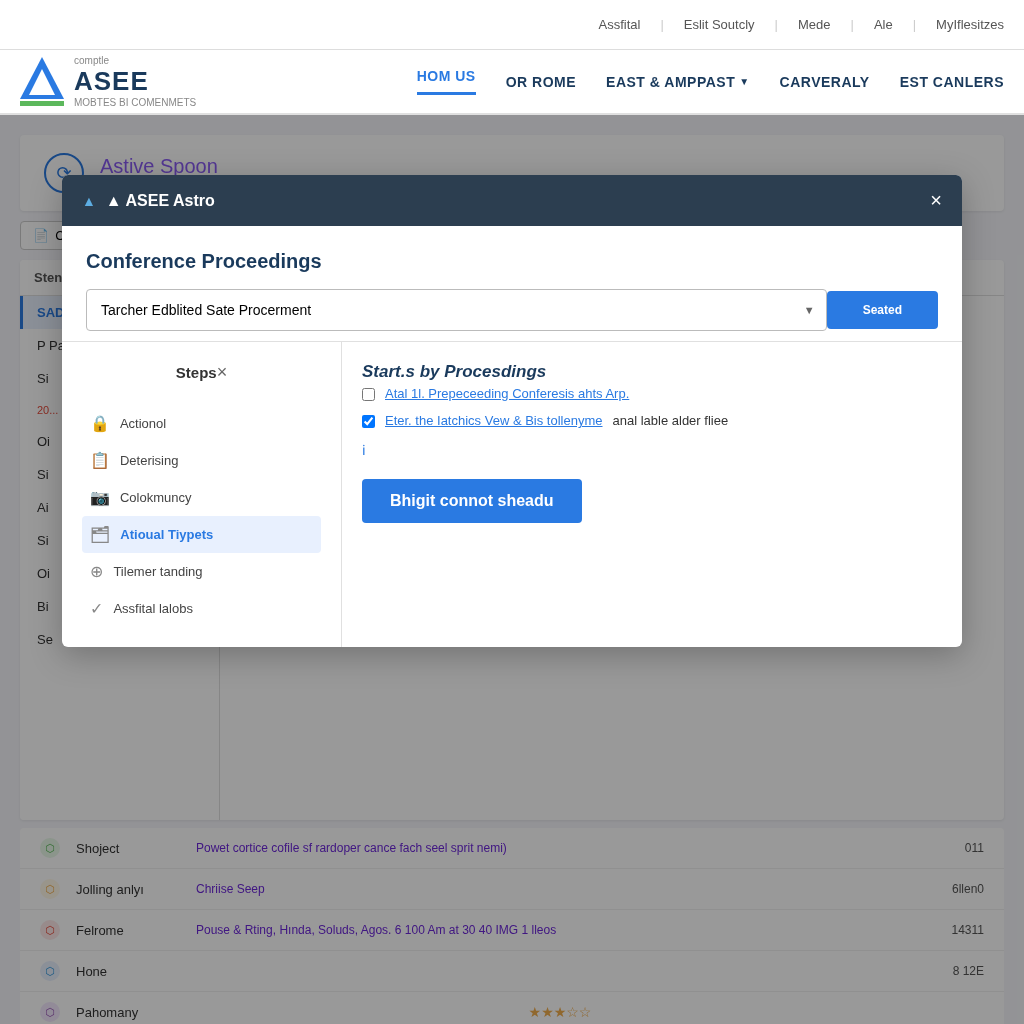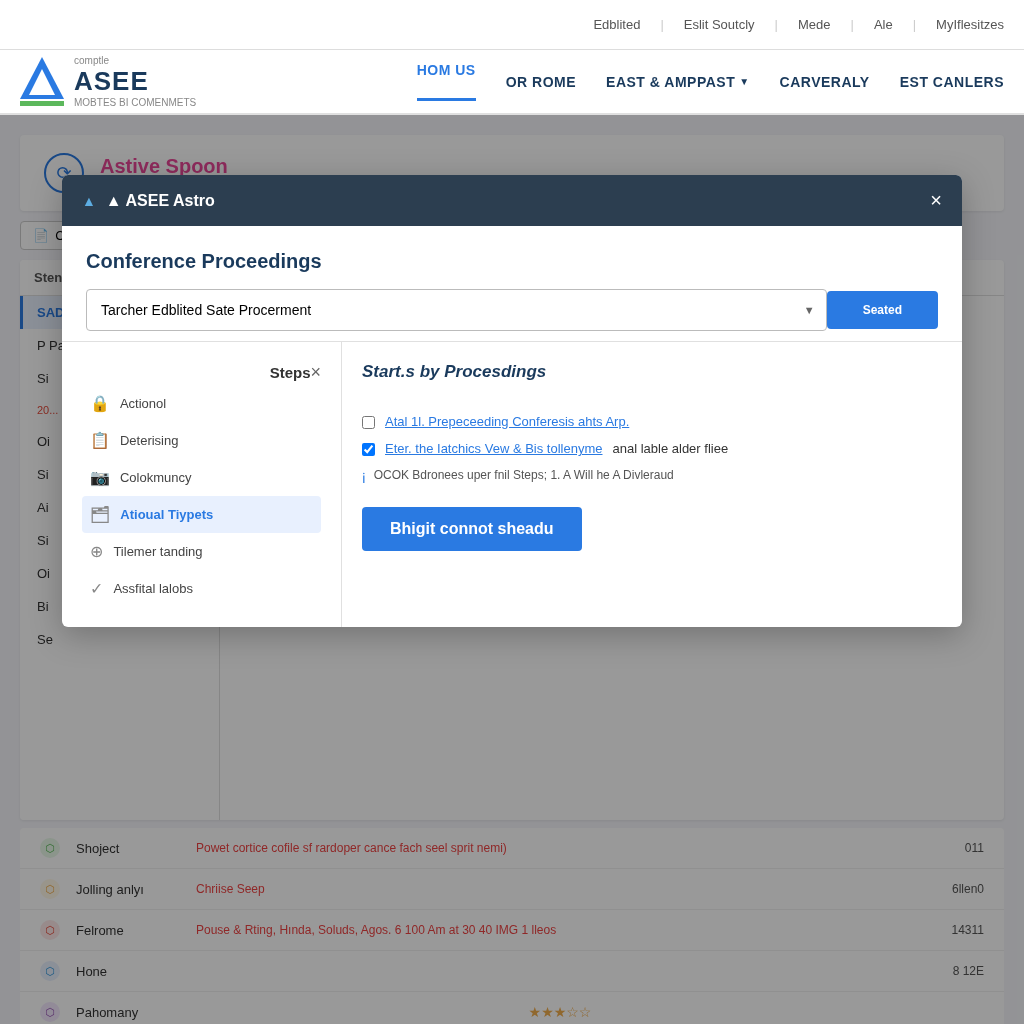--- a/index.html
+++ b/index.html
@@ -12,31 +12,31 @@
     .divider-v { color: #ccc; }
 
     
     .main-nav { background: #fff; border-bottom: 2px solid #e0e0e0; padding: 0 20px; display: flex; align-items: center; justify-content: space-between; height: 65px; }
     .logo { display: flex; align-items: center; gap: 10px; }
     .logo-wrap { position: relative; width: 44px; height: 50px; }
     .logo-text { font-size: 26px; font-weight: 900; color: #1a3a5c; letter-spacing: 1px; }
     .logo-sub { font-size: 10px; color: #888; }
     .nav-links { display: flex; gap: 30px; align-items: center; }
     .nav-links a { text-decoration: none; font-size: 14px; font-weight: 700; color: #1a3a5c; letter-spacing: 0.5px; }
-    .nav-links a.active { color: #2a7ae2; border-bottom: 3px solid #2a7ae2; padding-bottom: 20px; }
+    .nav-links a.active { color: #2a7ae2; border-bottom: 3px solid #2a7ae2; padding-bottom: 8px; }
     .nav-dropdown { display: flex; align-items: center; gap: 4px; cursor: pointer; }
     .nav-dropdown::after { content: '▼'; font-size: 10px; }
 
     
     .content-area { background: #f5f6fa; padding: 20px; position: relative; height: calc(1024px - 115px); }
 
     
     .section-header { background: #fff; border-radius: 4px; padding: 18px 24px; margin-bottom: 10px; display: flex; align-items: center; gap: 16px; box-shadow: 0 1px 3px rgba(0,0,0,0.08); }
     .section-icon { width: 40px; height: 40px; border-radius: 50%; border: 2px solid #2a7ae2; display: flex; align-items: center; justify-content: center; color: #2a7ae2; font-size: 18px; }
-    .section-title { font-size: 20px; font-weight: 700; color: #ec4899; }
+    .section-title { font-size: 20px; font-weight: 400; color: #8b5cf6; }
     .section-subtitle { font-size: 12px; color: #888; }
 
     
     .filters-row { display: flex; gap: 12px; align-items: center; margin-bottom: 10px; }
     .filter-select { display: flex; align-items: center; gap: 6px; background: #fff; border: 1px solid #ccc; border-radius: 4px; padding: 6px 12px; font-size: 13px; cursor: pointer; }
     .filter-select::after { content: '▼'; font-size: 10px; color: #666; }
 
     
     .main-layout { display: flex; gap: 0; height: 560px; background: #fff; border-radius: 4px; box-shadow: 0 1px 3px rgba(0,0,0,0.08); position: relative; overflow: hidden; }
     .sidebar { width: 200px; background: #fff; border-right: 1px solid #e0e0e0; padding: 0; }
@@ -47,66 +47,66 @@
 
     .main-content { flex: 1; padding: 0; }
 
     
     .bottom-rows { background: #fff; margin-top: 8px; border-radius: 4px; }
     .bottom-row { display: flex; align-items: center; justify-content: space-between; padding: 10px 20px; border-bottom: 1px solid #f0f0f0; font-size: 13px; }
     .bottom-row:last-child { border-bottom: none; }
     .row-icon { width: 20px; height: 20px; border-radius: 50%; margin-right: 8px; display: inline-flex; align-items: center; justify-content: center; font-size: 11px; }
     .row-left { display: flex; align-items: center; gap: 8px; }
     .row-name { font-weight: 500; color: #333; min-width: 120px; }
-    .row-desc { color: #ef4444; font-size: 12px; cursor: pointer; flex: 1; }
+    .row-desc { color: #6d28d9; font-size: 12px; cursor: pointer; flex: 1; }
     .row-num { color: #555; font-size: 12px; min-width: 60px; text-align: right; }
 
     
     .modal-overlay { position: absolute; top: 0; left: 0; width: 100%; height: 100%; background: rgba(0,0,0,0.4); z-index: 100; display: flex; align-items: flex-start; justify-content: center; padding-top: 60px; }
     .modal { background: #fff; border-radius: 6px; width: 900px; box-shadow: 0 8px 32px rgba(0,0,0,0.25); overflow: hidden; }
     .modal-header { background: #2c3e50; color: #fff; padding: 14px 20px; display: flex; align-items: center; justify-content: space-between; }
     .modal-header-title { display: flex; align-items: center; gap: 10px; font-size: 16px; font-weight: 600; }
     .modal-header-logo { color: #5dade2; font-weight: 900; font-size: 14px; }
     .modal-close { color: #fff; cursor: pointer; font-size: 20px; background: none; border: none; }
     .modal-body { padding: 24px 24px 0; }
     .modal-section-title { font-size: 20px; font-weight: 700; color: #1a3a5c; margin-bottom: 16px; }
     .modal-select-row { display: flex; gap: 0; align-items: center; margin-bottom: 10px; }
     .modal-select-wrapper { flex: 1; position: relative; }
     .modal-select-wrapper select { width: 100%; border: 1px solid #bbb; border-radius: 4px; padding: 12px 14px; font-size: 14px; appearance: none; background: #fff; cursor: pointer; }
     .modal-select-wrapper::after { content: '▼'; position: absolute; right: 12px; top: 50%; transform: translateY(-50%); font-size: 11px; color: #666; pointer-events: none; }
     .btn-seated { background: #2a7ae2; color: #fff; border: none; border-radius: 4px; padding: 12px 36px; font-size: 12px; font-weight: 700; cursor: pointer; white-space: nowrap; }
     .modal-hint { font-size: 12px; color: #2a7ae2; margin-bottom: 16px; cursor: pointer; }
     .modal-lower { display: flex; gap: 0; border-top: 1px solid #e0e0e0; }
     .modal-steps { width: 280px; border-right: 1px solid #e0e0e0; padding: 20px; }
-    .modal-steps-header { display: flex; align-items: center; justify-content: flex-end; margin-bottom: 2px; }
+    .modal-steps-header { display: flex; align-items: center; justify-content: center; margin-bottom: 22px; }
     .modal-steps-title { font-size: 15px; font-weight: 600; color: #333; }
     .modal-steps-close { background: none; border: none; font-size: 18px; cursor: pointer; color: #666; }
     .step-item { display: flex; align-items: center; gap: 10px; padding: 9px 8px; font-size: 13px; color: #444; border-radius: 4px; cursor: pointer; }
     .step-item.active { background: #e8f0fe; color: #2a7ae2; font-weight: 600; }
     .step-icon { font-size: 16px; color: #888; }
     .modal-right { flex: 1; padding: 20px; }
-    .modal-right-title { font-size: 17px; font-weight: 700; color: #1a3a5c; font-style: italic; margin-bottom: 32px; }
+    .modal-right-title { font-size: 17px; font-weight: 700; color: #1a3a5c; font-style: italic; margin-bottom: 4px; }
     .check-row { display: flex; align-items: flex-start; gap: 10px; margin-bottom: 12px; font-size: 13px; }
     .check-row input[type="checkbox"] { margin-top: 2px; }
     .check-link { color: #2a7ae2; text-decoration: underline; cursor: pointer; }
     .check-text { color: #333; }
     .info-row { display: flex; align-items: flex-start; gap: 8px; font-size: 12px; color: #555; margin-bottom: 16px; }
     .info-icon { color: #2a7ae2; font-size: 14px; }
     .btn-action { background: #2a7ae2; color: #fff; border: none; border-radius: 4px; padding: 13px 28px; font-size: 16px; font-weight: 700; cursor: pointer; margin-top: 4px; }
 
     
     .stars { color: #f0ad4e; font-size: 14px; }
   </style>
 </head>
 <body>
 
 <div class="top-bar">
   <div></div>
   <div class="top-bar-links">
-    <span>Edblited</span>
+    <span>Assfital</span>
     <span class="divider-v">|</span>
     <span>Eslit Soutcly</span>
     <span class="divider-v">|</span>
     <span>Mede</span>
     <span class="divider-v">|</span>
     <span>Ale</span>
     <span class="divider-v">|</span>
     <span>MyIflesitzes</span>
   </div>
 </div>
@@ -284,21 +284,20 @@
             <span class="check-link">Atal 1l. Prepeceeding Conferesis ahts Arp.</span>
           </div>
           <div class="check-row">
             <input type="checkbox" checked="" style="">
             <span class="check-link">Eter. the Iatchics Vew &amp; Bis tollenyme</span>
             <span class="check-text">anal lable alder fliee</span>
           </div>
           
           <div class="info-row">
             <span class="info-icon">ℹ</span>
-            <span>OCOK Bdronees uper fnil Steps; 1. A Will he A Divleraud</span>
           </div>
           
           <button class="btn-action">Bhigit connot sheadu</button>
         </div>
       </div>
     </div>
   </div>
 
 </div>
 

